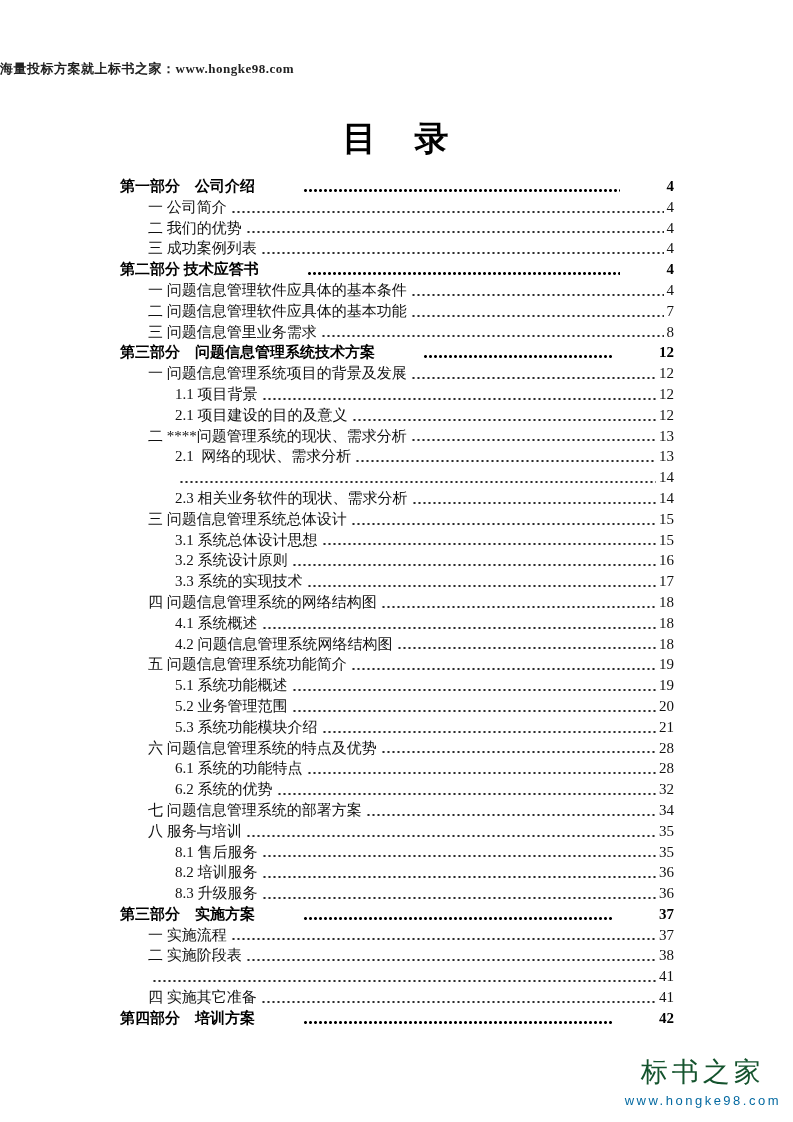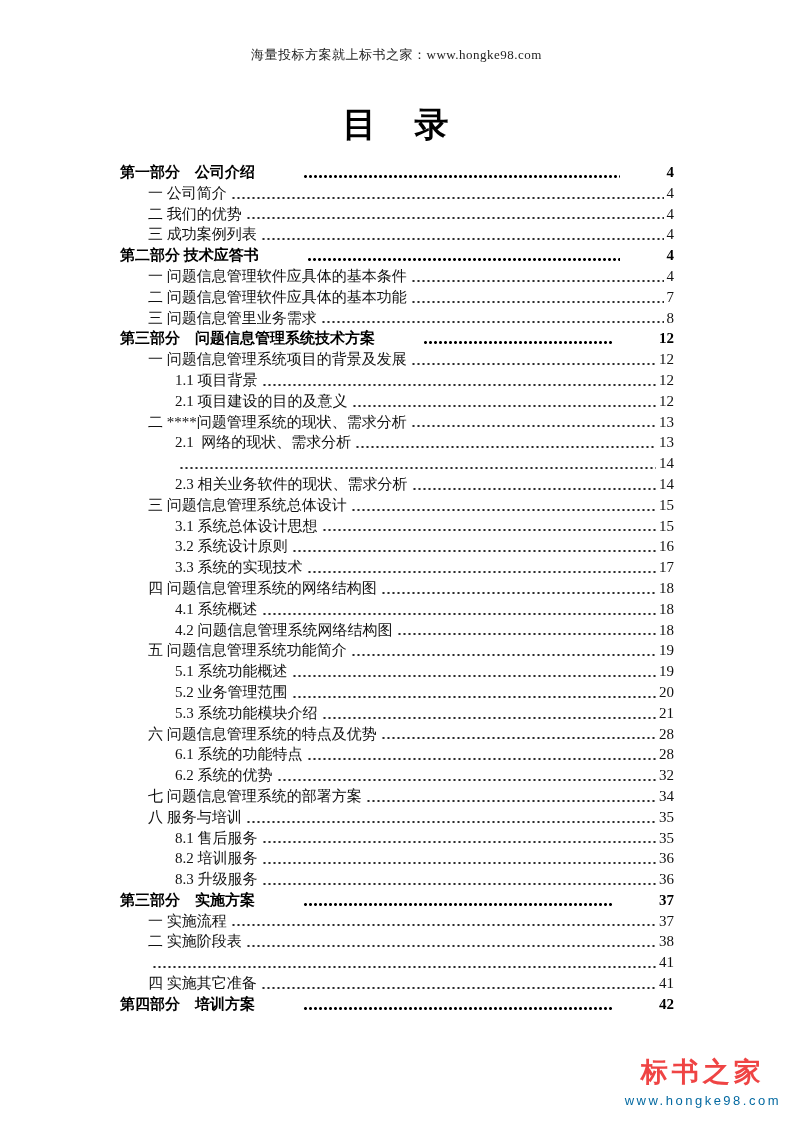--- a/index.html
+++ b/index.html
@@ -11,25 +11,25 @@
   .page {
     position: relative;
     width: 793px;
     height: 1122px;
     margin: 0 auto;
     background: #ffffff;
     overflow: hidden;
     color: #111;
   }
   .doc-header {
-    padding-top: 46px;
-    text-align: center;
+    padding-top: 60px;
     font-size: 13px;
     color: #222;
     letter-spacing: 0.5px;
+    font-weight: bold;
   }
   .doc-title {
     margin: 38px 0 14px 0;
     text-align: center;
     font-size: 34px;
     font-weight: bold;
     color: #000;
     letter-spacing: 2px;
   }
   .toc {
@@ -68,22 +68,22 @@
   }
   .watermark {
     position: absolute;
     right: 12px;
     bottom: 14px;
     text-align: center;
     font-family: "Liberation Sans", "DejaVu Sans", sans-serif;
   }
   .watermark-brand {
     font-size: 27px;
-    font-weight: bold;
-    color: #ef4444;
+    font-weight: normal;
+    color: #14532d;
     letter-spacing: 4px;
     margin-top: 8px;
   }
   .watermark-url {
     margin-top: 3px;
     font-size: 13px;
     color: #0369a1;
     letter-spacing: 2.5px;
   }
 </style>

